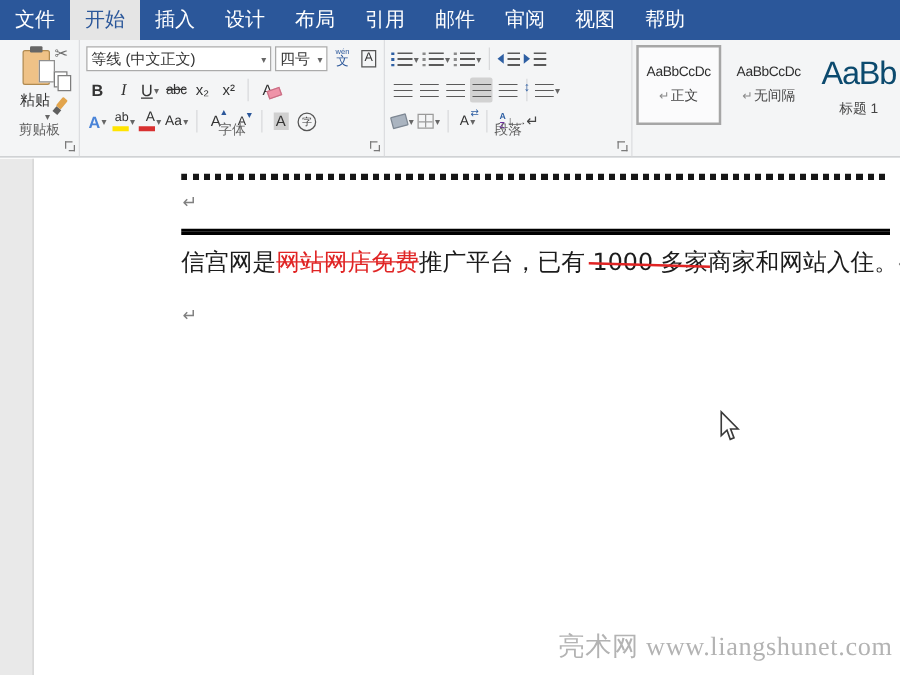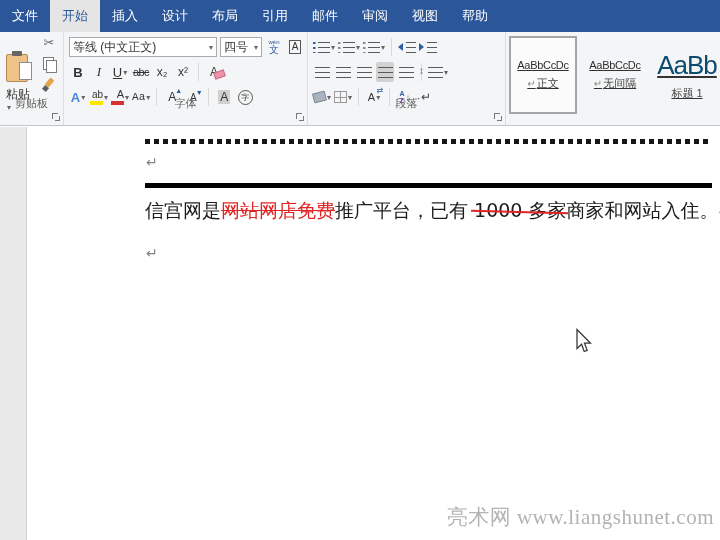--- a/index.html
+++ b/index.html
@@ -1,21 +1,21 @@
 <!DOCTYPE html>
 <html><head>
 <meta charset="utf-8">
 <style>
   * { margin:0; padding:0; box-sizing:border-box; }
   html,body { width:720px; height:540px; overflow:hidden; }
   body { font-family:"Liberation Sans", sans-serif; position:relative; background:#fff; }
 
   
   .tabbar { position:absolute; left:0; top:0; width:720px; height:32px; background:#2b579a;
-            display:flex; align-items:stretch; color:#fff; font-size:13px; }
+            display:flex; align-items:stretch; color:#fff; font-size:16px; }
   .tab { display:flex; align-items:center; padding:0 12px; cursor:default; white-space:nowrap; }
   .tab.active { background:#e5e5e5; color:#2b579a; }
   .tellme { display:flex; align-items:center; gap:7px; margin-left:16px; white-space:nowrap; }
   .bulb { width:11px; height:11px; border:1.5px solid #fff; border-radius:50%; position:relative; }
   .bulb::after { content:""; position:absolute; left:2.2px; bottom:-4px; width:3px; height:3px;
                  border-left:1.5px solid #fff; border-right:1.5px solid #fff; }
 
   
   .ribbon { position:absolute; left:0; top:32px; width:720px; height:94px; background:#f4f5f6;
             border-bottom:1px solid #c3c6c9; font-size:12px; color:#333; }
@@ -30,22 +30,22 @@
 
   .row { position:absolute; left:5px; display:flex; align-items:center; gap:3px; height:22px; }
   .btn { display:flex; align-items:center; justify-content:center; min-width:18px; height:20px;
          border-radius:2px; position:relative; }
   .btn.sel { background:#d2d2d2; }
   .dd { font-size:8px; color:#666; margin-left:1px; }
   .vsep { width:1px; height:18px; background:#d8d9db; margin:0 3px; }
 
   
   #g-clip { left:0; width:64px; }
-  .paste { position:absolute; left:6px; top:19px; width:34px; height:72px; display:flex;
-           flex-direction:column; align-items:flex-start; }
+  .paste { position:absolute; left:6px; top:5px; width:34px; height:72px; display:flex;
+           flex-direction:column; align-items:flex-end; }
   .clip { position:relative; width:22px; height:28px; margin-top:3px; }
   .clip .board { position:absolute; inset:0; background:#efc287; border:1px solid #b08a50; border-radius:2px; }
   .clip .cliptop { position:absolute; top:-3px; left:6px; width:10px; height:5px; background:#666; border-radius:1px; }
   .clip .page { position:absolute; right:-4px; top:8px; width:13px; height:18px; background:#fff; border:1px solid #8f8f8f; }
   .paste-label { font-size:12px; color:#333; margin-top:4px; }
   .clipcol { position:absolute; left:42px; top:4px; display:flex; flex-direction:column; gap:7px; align-items:center; }
   .scissors { font-size:13px; color:#6a6a6a; line-height:14px; }
   .copyic { position:relative; width:13px; height:14px; }
   .copyic::before, .copyic::after { content:""; position:absolute; width:9px; height:11px;
          border:1px solid #7d7d7d; background:#fff; }
@@ -110,22 +110,22 @@
   .asian::after { content:"⇄"; position:absolute; right:-8px; top:-5px; font-size:8px; color:#2e5fa3; }
   .az { display:flex; flex-direction:column; line-height:1; font-size:7px; font-weight:bold; }
   .az .a { color:#2e5fa3; } .az .z { color:#7030a0; }
   .sort-arrow { font-size:10px; color:#444; margin-left:1px; }
   .marks { font-size:12px; color:#444; position:relative; }
   .marks::before { content:"→"; position:absolute; left:-8px; top:3px; font-size:8px; color:#444; }
 
   
   #g-sty { left:506px; width:214px; border-right:none; overflow:hidden; }
   .cards { position:absolute; left:3px; top:4px; display:flex; gap:4px; }
-  .card { width:68px; height:78px; display:flex; flex-direction:column; align-items:center;
-          justify-content:center; gap:5px; background:#f4f5f6;text-decoration:underline; }
+  .card { width:68px; height:64px; display:flex; flex-direction:column; align-items:center;
+          justify-content:center; gap:5px; background:#f4f5f6; }
   .card.sel { border:2px solid #a6a6a6; background:#fbfbfc; }
   .card .prev { font-size:11px; color:#2f2f2f; letter-spacing:-0.3px; white-space:nowrap; }
   .card .big { font-size:26px; color:#0c4a6e; letter-spacing:-1px; }
   .card .nm { font-size:11px; color:#444; white-space:nowrap; }
   .card .nm .pm { color:#8a8a8a; font-size:10px; margin-right:1px; }
 
   
   .docarea { position:absolute; left:0; top:127px; width:720px; height:413px; background:#fff; }
   .leftstrip { position:absolute; left:0; top:0; width:27px; height:413px; background:#e9e9e9;
                border-right:1px solid #d2d2d2; }
@@ -242,21 +242,21 @@
         <span class="dd">▾</span>
       </div>
       <div class="btn">
         <span class="bar-btn">
           <span class="t" style="font-size:11px;">A</span>
           <span class="bar" style="background:#d83030;"></span>
         </span>
         <span class="dd">▾</span>
       </div>
       <div class="btn">
-        <span style="font-size:11px;font-family:Liberation Mono, monospace;">Aa</span>
+        <span style="font-size:11px;">Aa</span>
         <span class="dd">▾</span>
       </div>
       <div class="vsep"></div>
       <div class="btn">
           <span class="grow">A</span>
         </div>
       <div class="btn">
           <span class="shrink">A</span>
         </div>
       <div class="vsep"></div>

